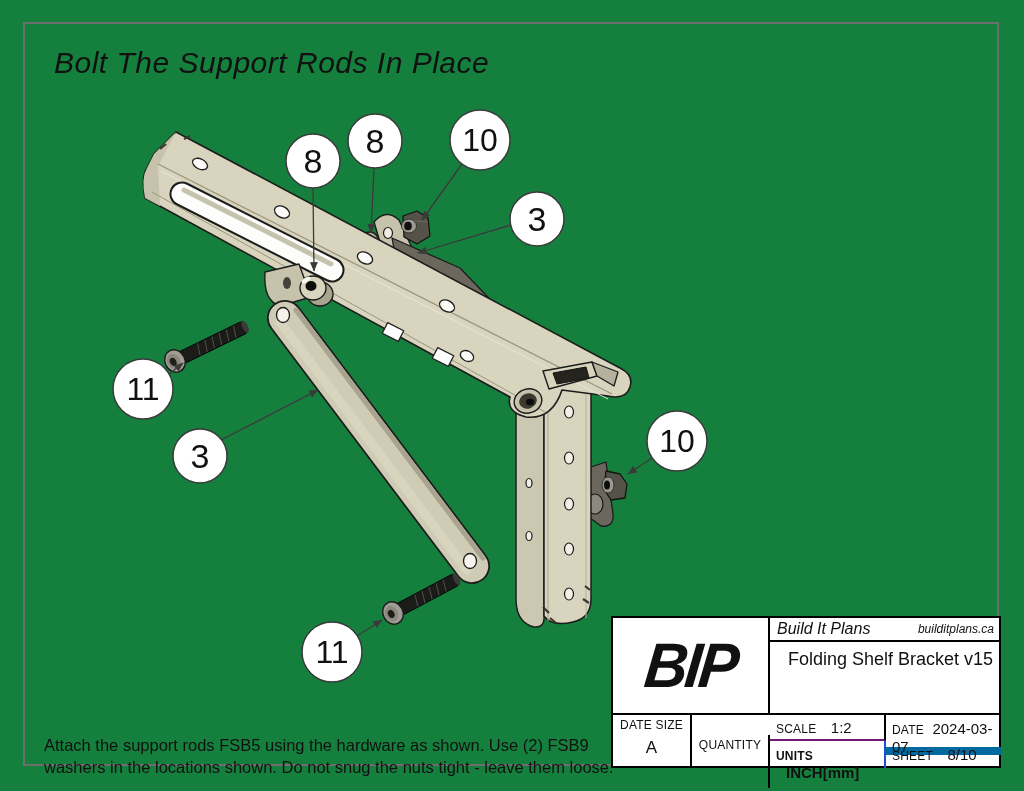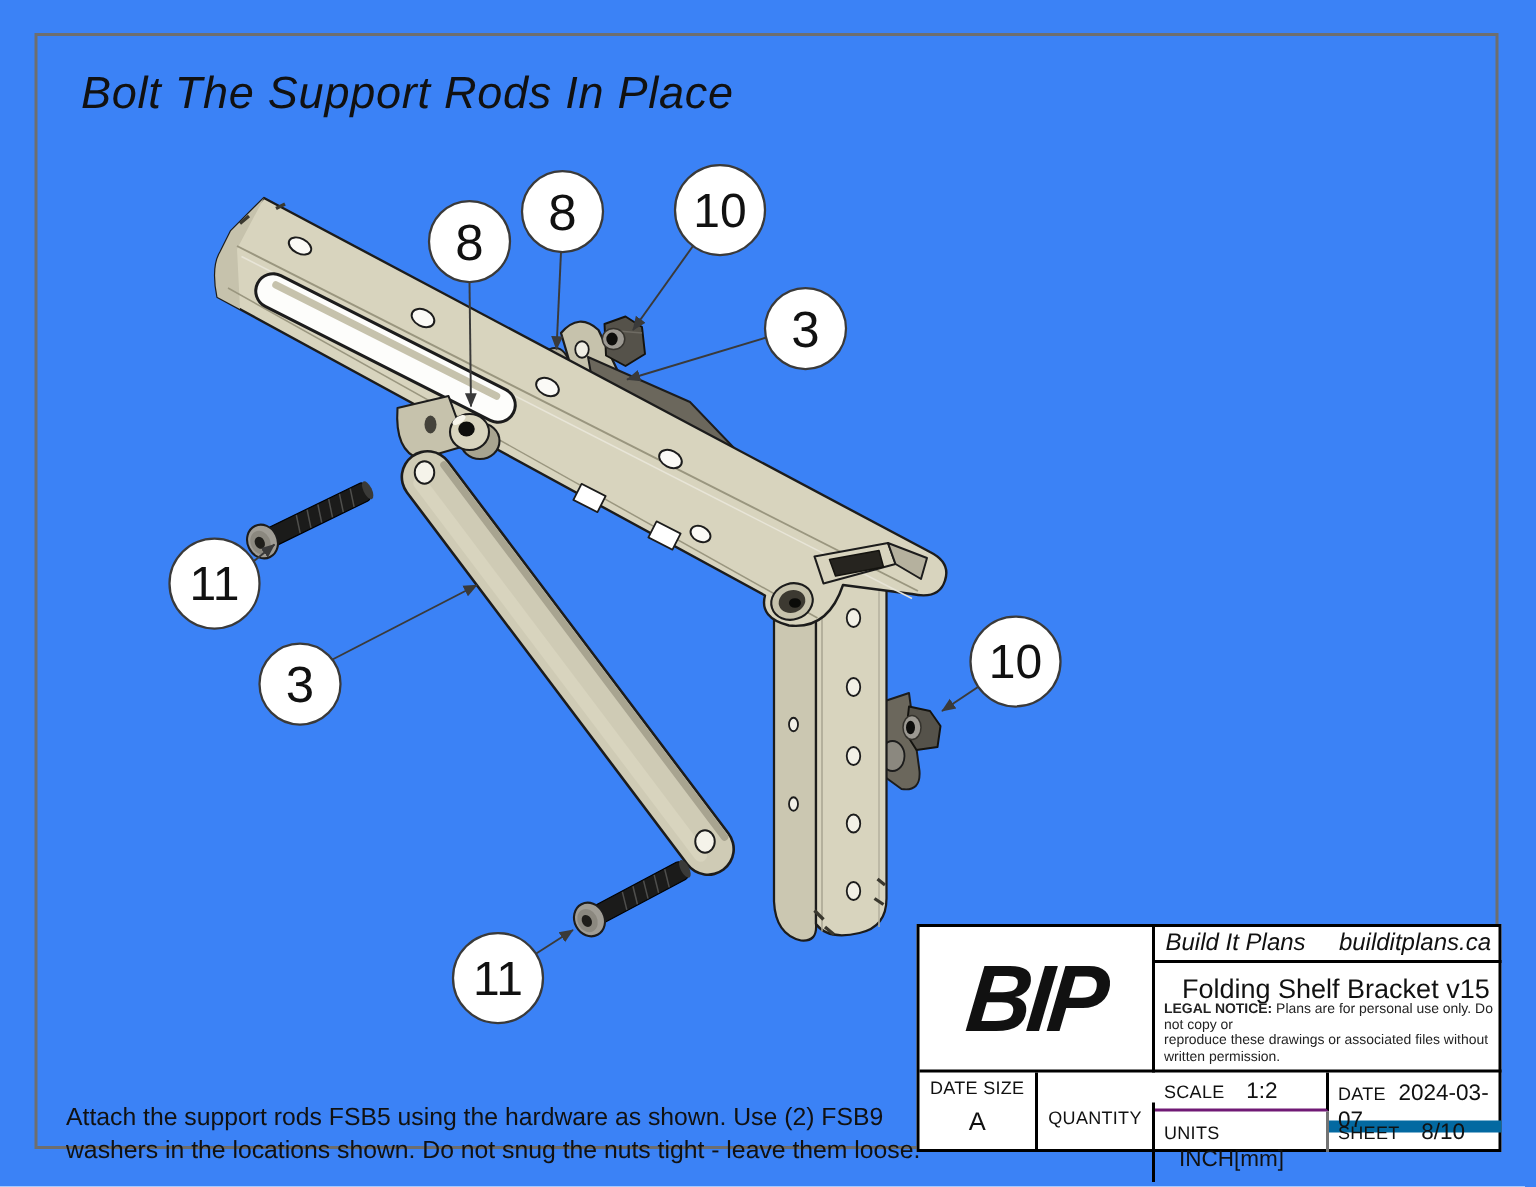--- a/index.html
+++ b/index.html
@@ -1,42 +1,42 @@
 <!DOCTYPE html>
 <html><head>
 <meta charset="utf-8">
 <style>
   html,body{margin:0;padding:0;background:#ffffff;}
   body{width:1024px;height:791px;position:relative;font-family:"Liberation Sans",sans-serif;color:#111;}
   .abs{position:absolute;}
-  #sheet{width:1024px;height:791px;position:relative;background:#3b82f6;overflow:hidden;}
+  #sheet{width:1024px;height:791px;position:relative;background:#15803d;overflow:hidden;}
   #page-border{left:23px;top:22px;width:976px;height:744px;border:2px solid #6e6e6e;box-sizing:border-box;}
   #drawing-title{left:54px;top:46px;font-size:30px;font-style:italic;letter-spacing:.5px;white-space:nowrap;}
   #note{left:44px;top:734px;font-size:16.5px;line-height:22px;white-space:nowrap;}
   svg{position:absolute;left:0;top:0;}
   
   #title-block{left:611px;top:616px;width:390px;height:152px;border:2px solid #000;box-sizing:border-box;background:#fff;}
   .tb{position:absolute;box-sizing:border-box;}
   .tb-label{font-size:12px;letter-spacing:.2px;}
   .tb-value{font-size:15px;}
   #tb-bip{left:0;top:0;width:157px;height:97px;border-right:2px solid #000;border-bottom:2px solid #000;display:flex;align-items:center;justify-content:center;}
   #tb-bip .logo{font-size:60px;font-weight:bold;font-style:italic;letter-spacing:-3px;transform:skewX(-6deg) scaleY(1.05);}
   #tb-sheetsize{left:0;top:97px;width:79px;height:53px;border-right:2px solid #000;text-align:center;}
   #tb-quantity{left:79px;top:97px;width:78px;height:53px;border-right:2px solid #000;text-align:center;margin-top:20px;}
   #tb-sheetsize .tb-label,#tb-quantity .tb-label{display:block;margin-top:3px;}
   #tb-sheetsize .tb-value{display:block;margin-top:6px;font-size:17px;}
   #tb-company-row{left:157px;top:0;width:231px;height:24px;border-bottom:2px solid #000;display:flex;justify-content:space-between;align-items:center;padding:0 7px;}
   .company{font-size:16px;font-weight:normal;font-style:italic;}
-  .website{font-size:16px;font-style:italic;}
+  .website{font-size:12px;font-style:italic;}
   #tb-title-cell{left:157px;top:24px;width:231px;height:73px;border-bottom:2px solid #000;}
   #tb-drawing-name{margin:7px 0 0 18px;font-size:18px;}
   #tb-legal{position:absolute;left:6px;bottom:4px;width:222px;font-size:9.3px;line-height:10.5px;color:#222;}
   #tb-scale{left:157px;top:97px;width:116px;height:26px;border-right:2px solid #000;border-bottom:2px solid #701a75;padding:4px 0 0 6px;}
   #tb-date{left:273px;top:97px;width:115px;height:40px;border-bottom:8px solid #0369a1;padding:5px 0 0 6px;}
-  #tb-units{left:157px;top:123px;width:116px;height:27px;border-right:2px solid #737373;padding:5px 0 0 6px;}
+  #tb-units{left:157px;top:123px;width:116px;height:27px;border-right:2px solid #1d4ed8;padding:5px 0 0 6px;font-weight:bold;}
   #tb-sheetno{left:273px;top:123px;width:115px;height:27px;padding:5px 13px 0 6px;}
   .pair .tb-value{margin-left:10px;}
   #tb-date .tb-value{margin-left:4px;}
   .balloon-num{font-family:"Liberation Sans",sans-serif;}
 </style>
 </head>
 <body>
 
 <div id="sheet">
   <div id="page-border" class="abs"></div>
@@ -243,25 +243,20 @@
       <span class="logo">BIP</span>
     </div>
 
     <div id="tb-company-row" class="tb">
       <span class="company">Build It Plans</span>
       <span class="website">builditplans.ca</span>
     </div>
 
     <div id="tb-title-cell" class="tb">
       <div id="tb-drawing-name">Folding Shelf Bracket v15</div>
-      <div id="tb-legal">
-        <div><b>LEGAL NOTICE:</b>
-          <span>Plans are for personal use only. Do not copy or</span></div>
-        <div>reproduce these drawings or associated files without written permission.</div>
-      </div>
     </div>
 
     <div id="tb-sheetsize" class="tb">
       <span class="tb-label">DATE SIZE</span>
       <span class="tb-value">A</span>
     </div>
     <div id="tb-quantity" class="tb">
       <span class="tb-label">QUANTITY</span>
       <span class="tb-value"></span>
     </div>

